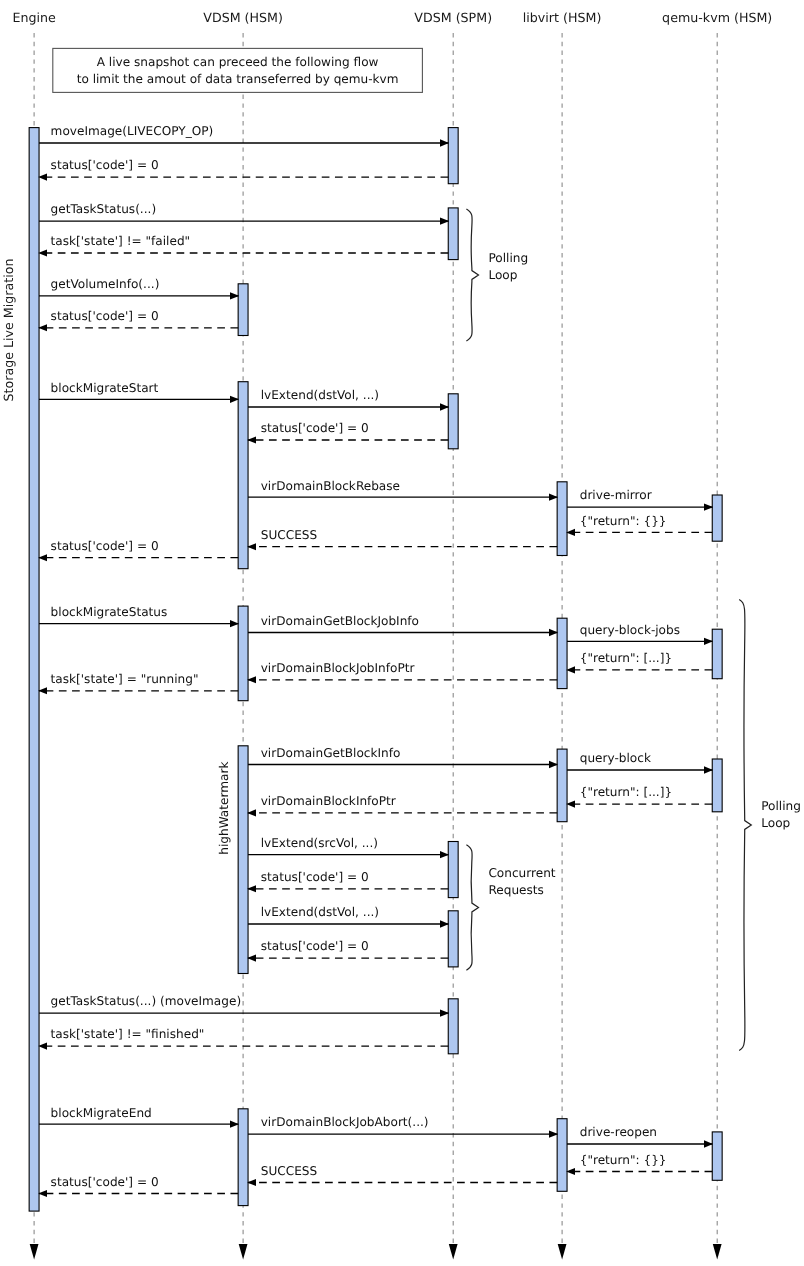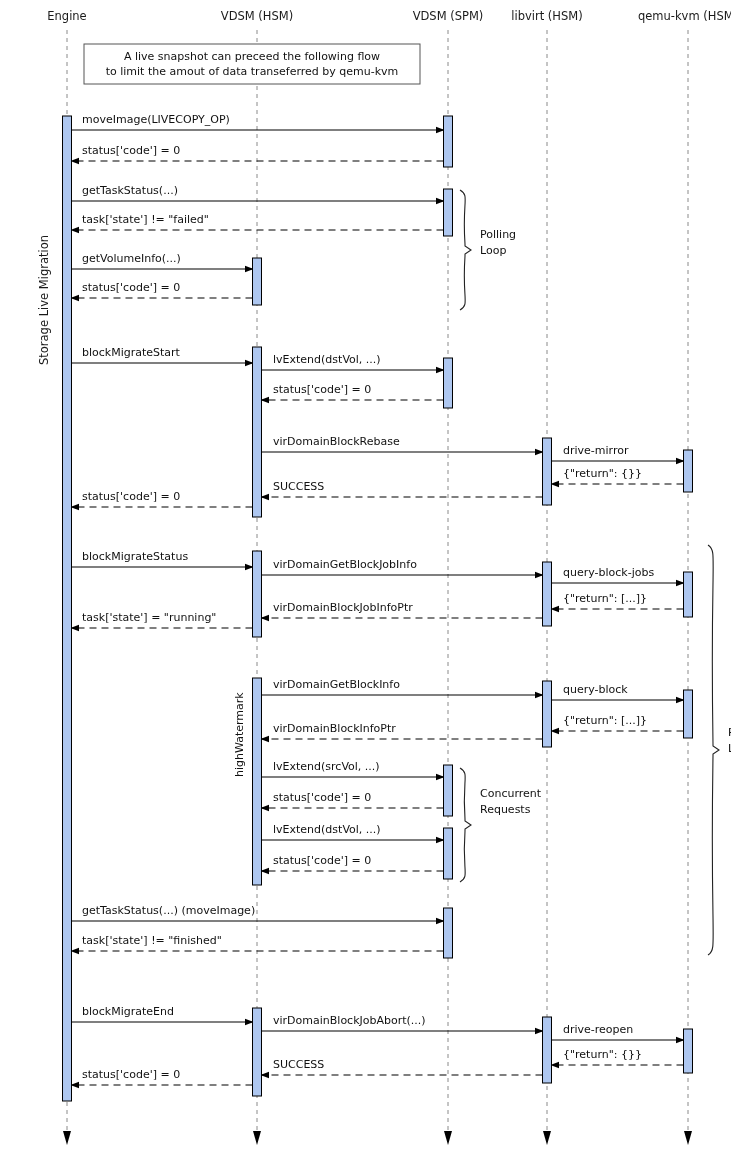--- a/index.html
+++ b/index.html
@@ -10,21 +10,20 @@
   body {
     width: 731px;
     height: 1151px;
     font-family: "DejaVu Sans", sans-serif;
     overflow: hidden;
   }
   #diagram-root {
     position: relative;
     width: 579px;
     height: 1151px;
-    margin-left: 36px;
   }
   svg {
     display: block;
   }
   .lifeline-head {
     font-family: "DejaVu Sans", sans-serif;
     font-size: 11.5px;
     fill: #1a1a1a;
     text-anchor: middle;
   }

